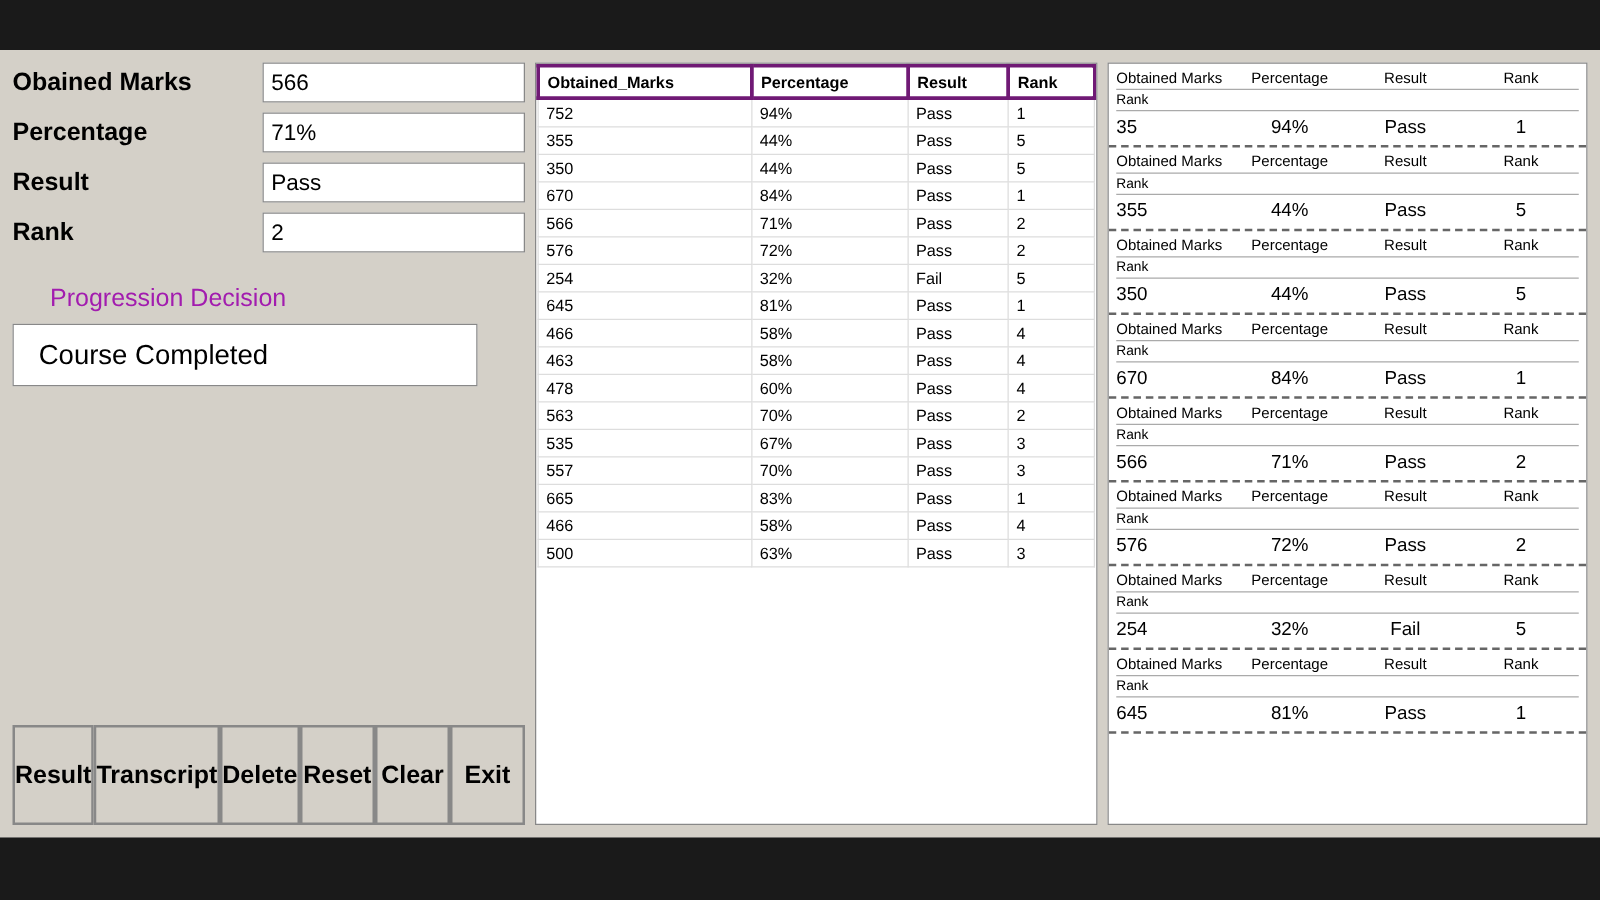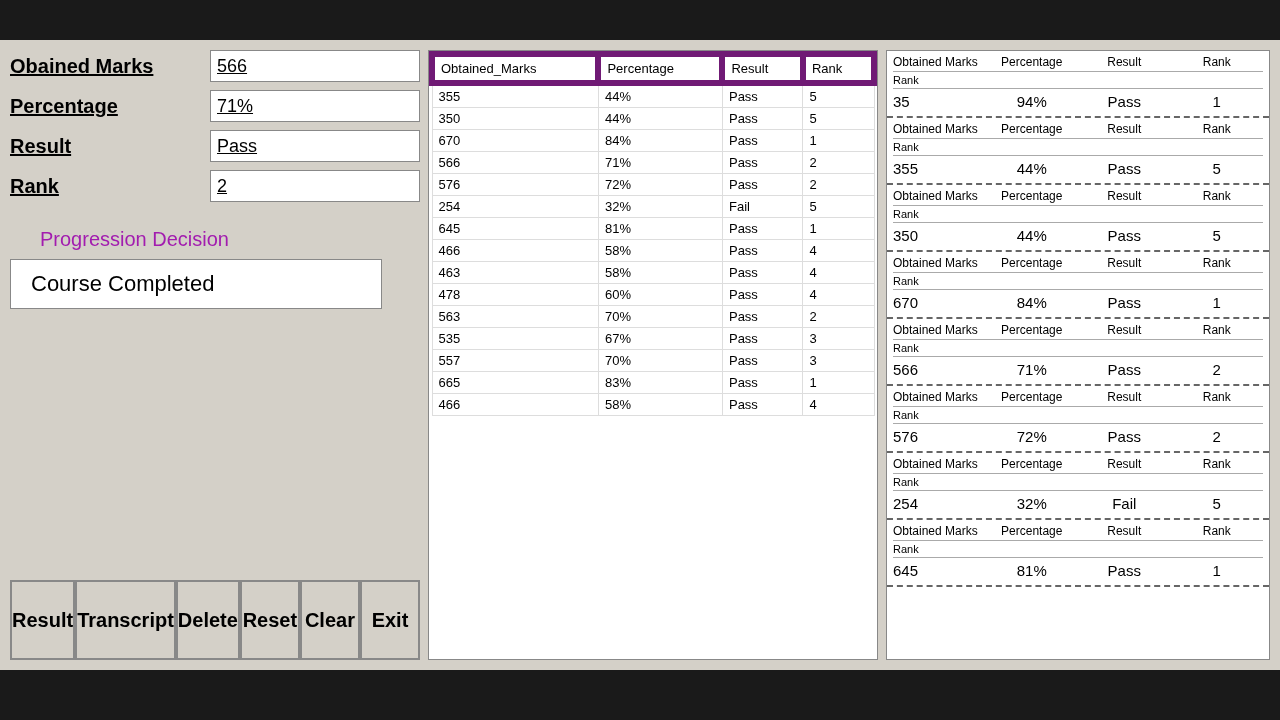--- a/index.html
+++ b/index.html
@@ -37,21 +37,20 @@
       width: 410px;
       flex-shrink: 0;
       display: flex;
       flex-direction: column;
       gap: 0;
     }
     .field-row {
       display: flex;
       align-items: center;
       margin-bottom: 8px;
-      text-decoration: underline;
     }
     .field-label {
       width: 200px;
       font-size: 20px;
       font-weight: bold;
       color: #000;
     }
     .field-value {
       flex: 1;
       background: white;
@@ -118,24 +117,24 @@
       border: 1px solid #888;
       overflow: hidden;
     }
     .data-table {
       width: 100%;
       border-collapse: collapse;
       font-size: 13px;
     }
     .data-table thead th {
       background: white;
-      border: 6px solid #701a75;
+      border: 3px solid #701a75;
       padding: 4px 6px;
       text-align: left;
-      font-weight: normal;
+      font-weight: bold;
       position: sticky;
       top: 0;
     }
     .data-table tbody td {
       border: 1px solid #ddd;
       padding: 3px 6px;
     }
     .table-scroll {
       overflow-y: auto;
       overflow-x: auto;
@@ -243,20 +242,26 @@
         <thead>
           <tr id="center-thead-row">
               <th>Obtained_Marks</th>
               <th>Percentage</th>
               <th>Result</th>
               <th>Rank</th>
             </tr>
         </thead>
         <tbody id="center-tbody">
             <tr>
+              <td>752</td>
+              <td>94%</td>
+              <td>Pass</td>
+              <td>1</td>
+            </tr>
+            <tr>
               <td>355</td>
               <td>44%</td>
               <td>Pass</td>
               <td>5</td>
             </tr>
             <tr>
               <td>350</td>
               <td>44%</td>
               <td>Pass</td>
               <td>5</td>
@@ -332,20 +337,26 @@
               <td>83%</td>
               <td>Pass</td>
               <td>1</td>
             </tr>
             <tr>
               <td>466</td>
               <td>58%</td>
               <td>Pass</td>
               <td>4</td>
             </tr>
+            <tr>
+              <td>500</td>
+              <td>63%</td>
+              <td>Pass</td>
+              <td>3</td>
+            </tr>
           </tbody>
       </table>
     </div>
   </div>
 
   <div class="right-panel" id="right-panel">
   <div class="right-section">
         <div class="right-header-row">
           <span>Obtained Marks</span>
           <span>Percentage</span>

